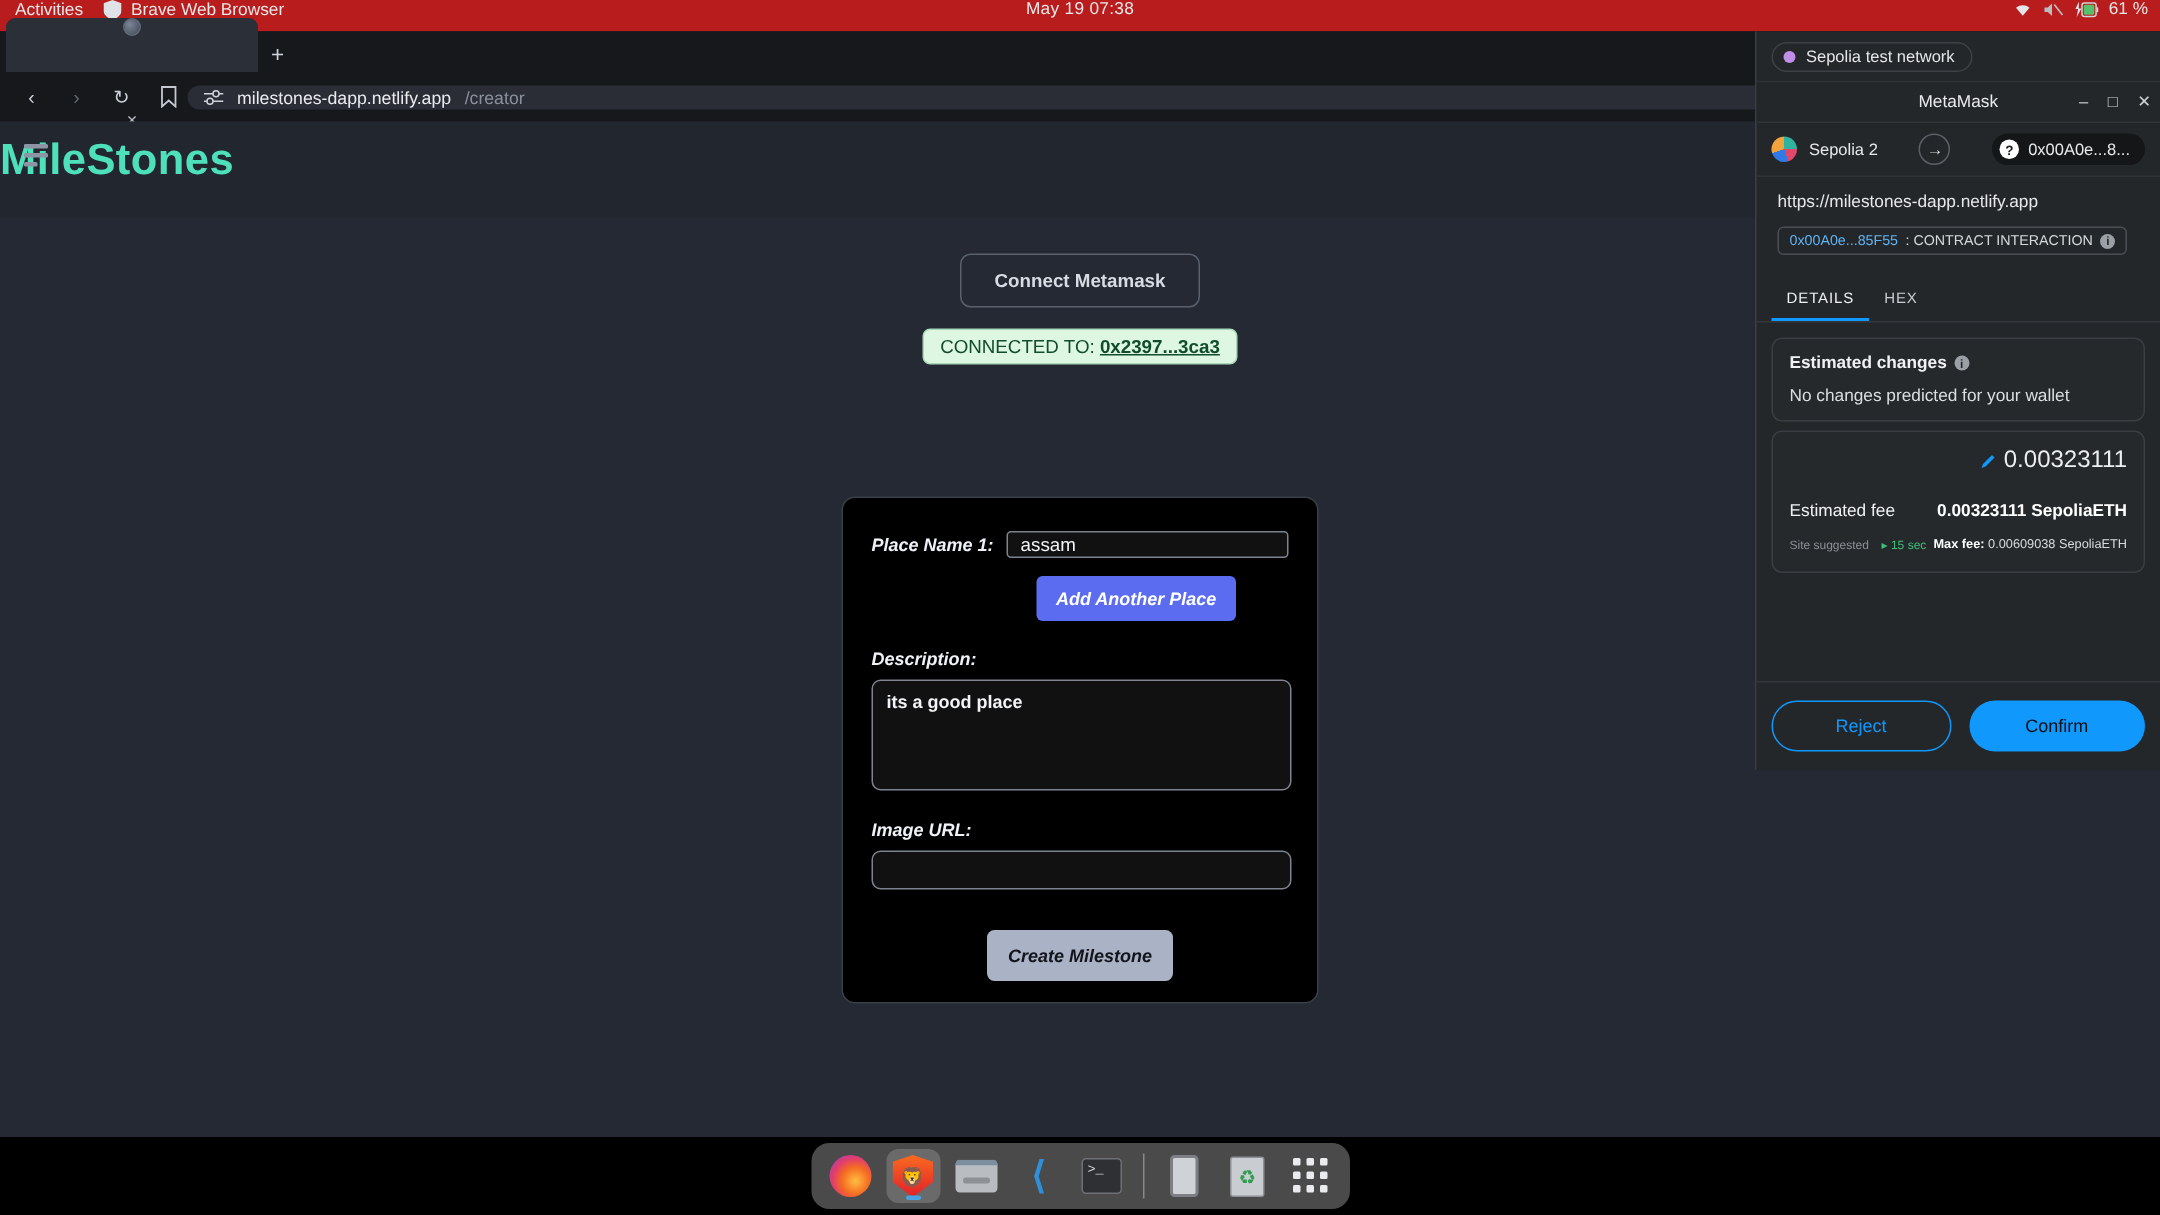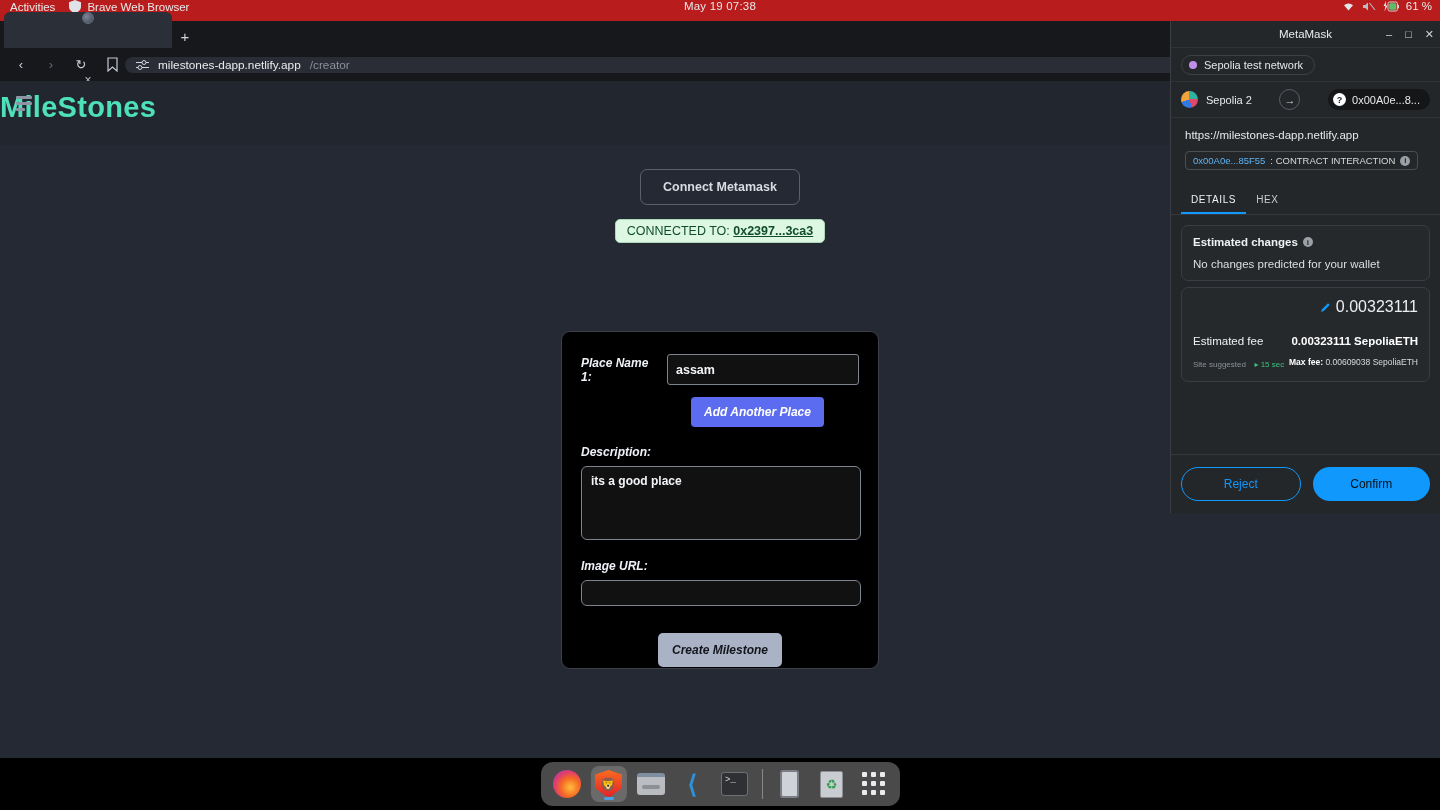--- a/index.html
+++ b/index.html
@@ -125,21 +125,21 @@
   }
   .field-label {
     font-style: italic; font-weight: bold; font-size: 12px; color: #eef1f6;
   }
   .row-place { display: flex; align-items: center; gap: 9px; }
   .text-input {
     background: #111; border: 1px solid #7d838f; border-radius: 3px;
     color: #f2f4f8; font-size: 12.5px; padding: 6px 8px;
     font-family: "Liberation Sans", sans-serif; outline: none;
   }
-  #place-input { flex: 1; height: 31px; font-weight: bold; }
+  #place-input { flex: 1; height: 18px; }
   #add-place-btn {
     display: block; margin: 12px 0 0 110px;
     background: #5b6cf0; border: none; border-radius: 4px;
     color: #fff; font-size: 12px; font-weight: bold; font-style: italic;
     padding: 8px 13px; cursor: pointer; font-family: "Liberation Sans", sans-serif;
   }
   #desc-label { display: block; margin-top: 18px; }
   #desc-input {
     display: block; width: 280px; height: 74px; margin-top: 7px;
     border-radius: 6px; resize: none; font-weight: bold;
@@ -450,34 +450,34 @@
       <input id="img-input" class="text-input" type="text" value="" style="">
 
       <button id="create-btn">Create Milestone</button>
     </div>
 
   </div>
 </div>
 
 <div id="metamask">
 
+  <div id="mm-network">
+    <span class="net-pill">
+      <span class="net-dot"></span>
+      <span>Sepolia test network</span>
+    </span>
+  </div>
+
   <div id="mm-titlebar">
     <div class="mm-title">MetaMask</div>
     <div id="mm-winbtns">
       <span class="mm-winbtn">–</span>
       <span class="mm-winbtn">□</span>
       <span class="mm-winbtn">✕</span>
     </div>
-  </div>
-
-  <div id="mm-network">
-    <span class="net-pill">
-      <span class="net-dot"></span>
-      <span>Sepolia test network</span>
-    </span>
   </div>
 
   <div id="mm-accounts">
     <span class="acct-chip">
       <span class="acct-avatar"></span>
       <span>Sepolia 2</span>
     </span>
     <span class="arrow-circle">→</span>
     <span class="acct-pill">
       <span class="q-badge">?</span>

